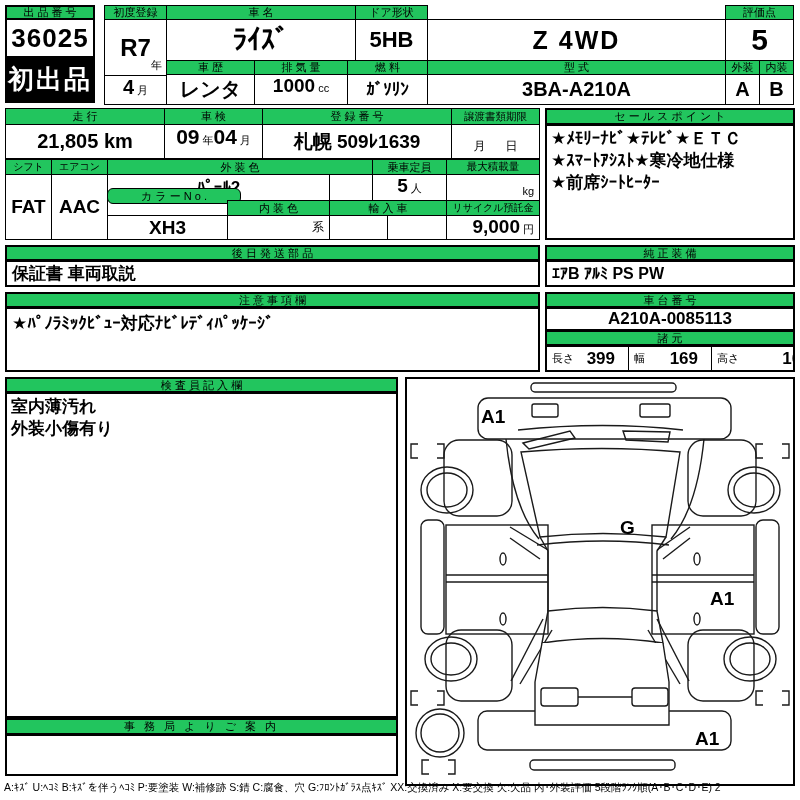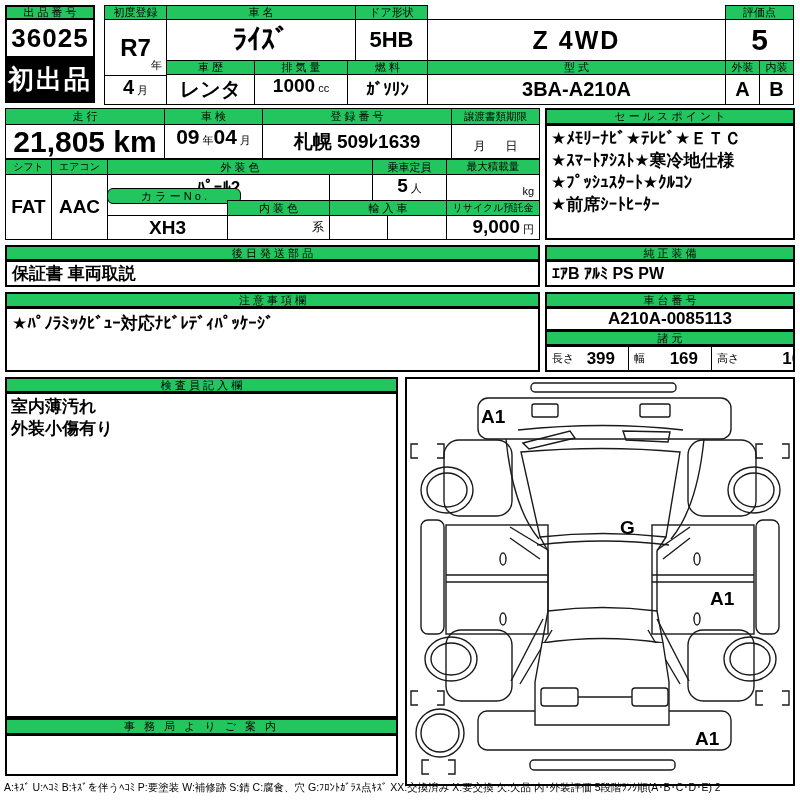--- a/index.html
+++ b/index.html
@@ -73,21 +73,21 @@
 
 <div class="cell hdr" style="left:427px;top:60px;width:299px;height:15px;">型 式</div>
 <div class="cell val" style="left:427px;top:74px;width:299px;height:31px;font-size:20px;">3BA-A210A</div>
 
 <div class="cell hdr" style="left:725px;top:60px;width:35px;height:15px;">外装</div>
 <div class="cell hdr" style="left:759px;top:60px;width:35px;height:15px;">内装</div>
 <div class="cell val" style="left:725px;top:74px;width:35px;height:31px;font-size:20px;">A</div>
 <div class="cell val" style="left:759px;top:74px;width:35px;height:31px;font-size:20px;">B</div>
 
 <div class="cell hdr" style="left:5px;top:108px;width:160px;height:17px;">走 行</div>
-<div class="cell val" style="left:5px;top:124px;width:160px;height:35px;font-size:30px;">21,805 km</div>
+<div class="cell val" style="left:5px;top:124px;width:160px;height:35px;font-size:20px;">21,805 km</div>
 
 <div class="cell hdr" style="left:164px;top:108px;width:99px;height:17px;">車 検</div>
 <div class="cell val base" style="left:164px;top:124px;width:99px;height:35px;font-size:21px;">
   <span>09</span>
   <span class="suf">年</span>
   <span>04</span>
   <span class="suf">月</span>
 </div>
 
 <div class="cell hdr" style="left:262px;top:108px;width:190px;height:17px;">登 録 番 号</div>
@@ -131,21 +131,20 @@
 <div class="cell hdr" style="left:446px;top:200px;width:94px;height:16px;font-size:10px;">リサイクル預託金</div>
 <div class="cell val base right" style="left:446px;top:215px;width:94px;height:25px;font-size:19px;">
   <span>9,000</span>
   <span class="suf">円</span>
 </div>
 
 <div class="cell hdr thick" style="left:545px;top:108px;width:250px;height:17px;">セ ー ル ス ポ イ ン ト</div>
 <div class="cell thick lines" style="left:545px;top:124px;width:250px;height:116px;">
   <div>★ﾒﾓﾘｰﾅﾋﾞ★ﾃﾚﾋﾞ★ＥＴＣ</div>
   <div>★ｽﾏｰﾄｱｼｽﾄ★寒冷地仕様</div>
-  <div>★ﾌﾟｯｼｭｽﾀｰﾄ★ｸﾙｺﾝ</div>
   <div>★前席ｼｰﾄﾋｰﾀｰ</div>
 </div>
 
 <div class="cell hdr thick" style="left:5px;top:245px;width:535px;height:16px;">後 日 発 送 部 品</div>
 <div class="cell val thick left" style="left:5px;top:260px;width:535px;height:27px;font-size:17px;">保証書 車両取説</div>
 
 <div class="cell hdr thick" style="left:545px;top:245px;width:250px;height:16px;">純 正 装 備</div>
 <div class="cell val thick left" style="left:545px;top:260px;width:250px;height:27px;font-size:16px;">ｴｱB ｱﾙﾐ PS PW</div>
 
 <div class="cell hdr thick" style="left:5px;top:292px;width:535px;height:16px;">注 意 事 項 欄</div>

